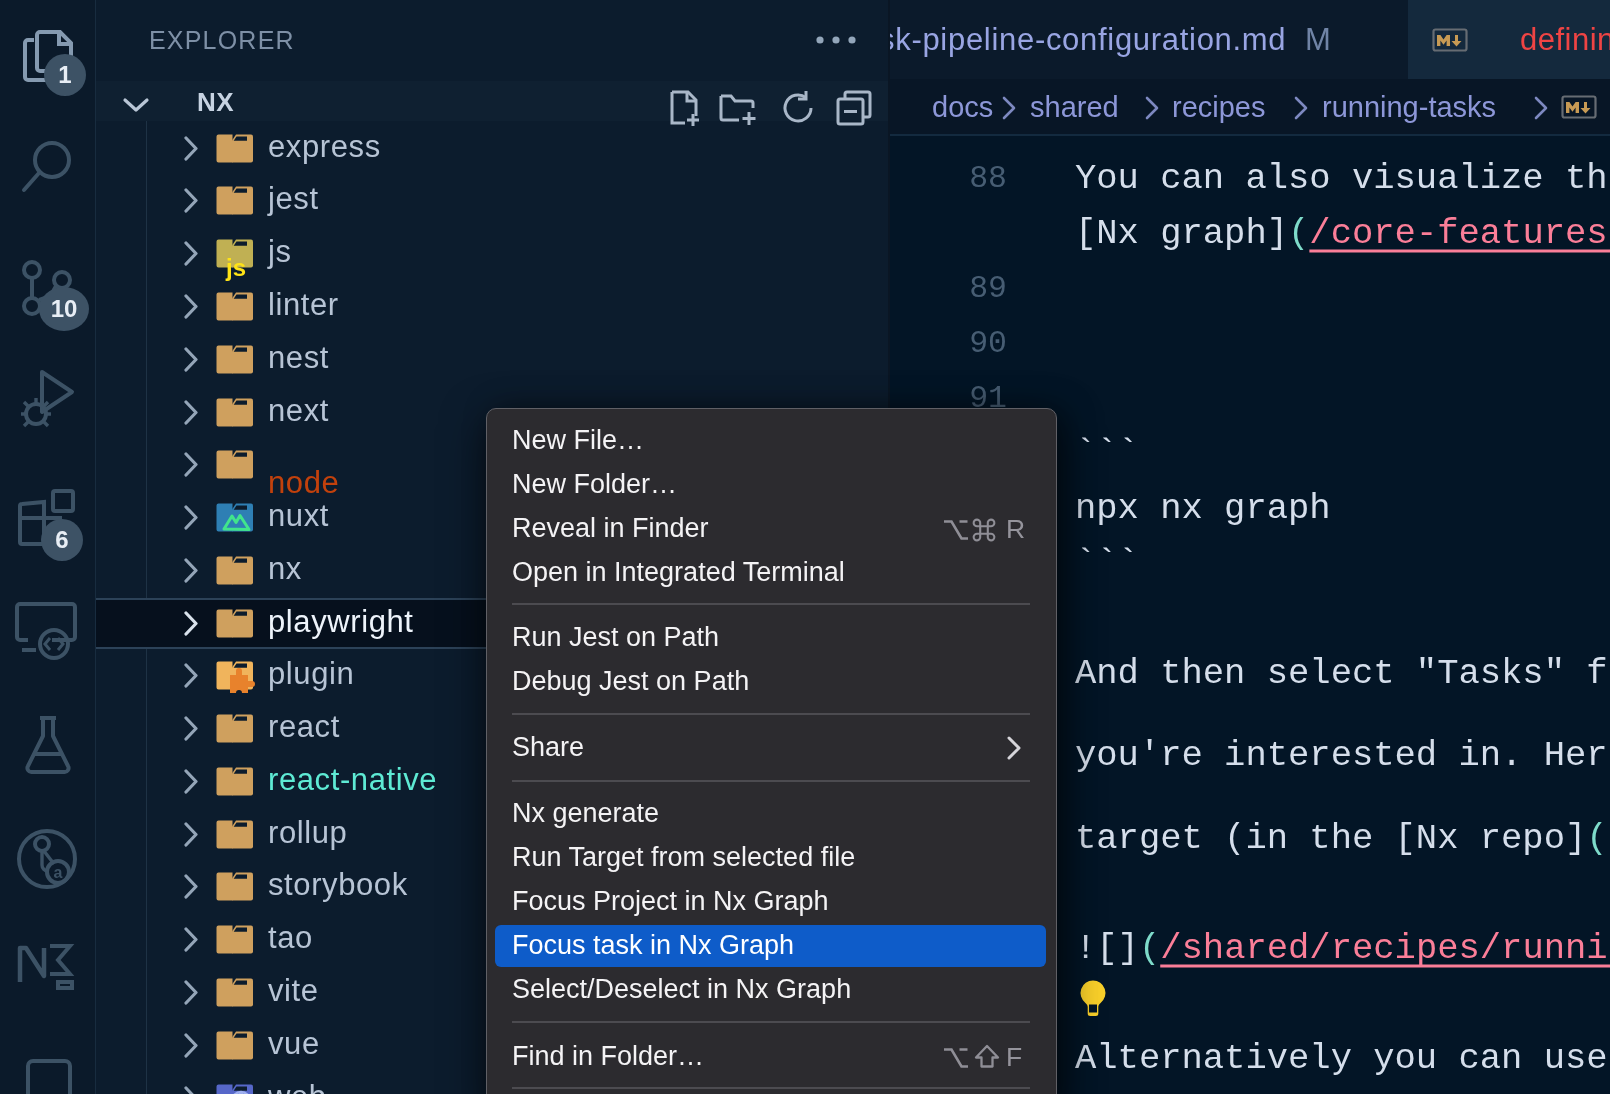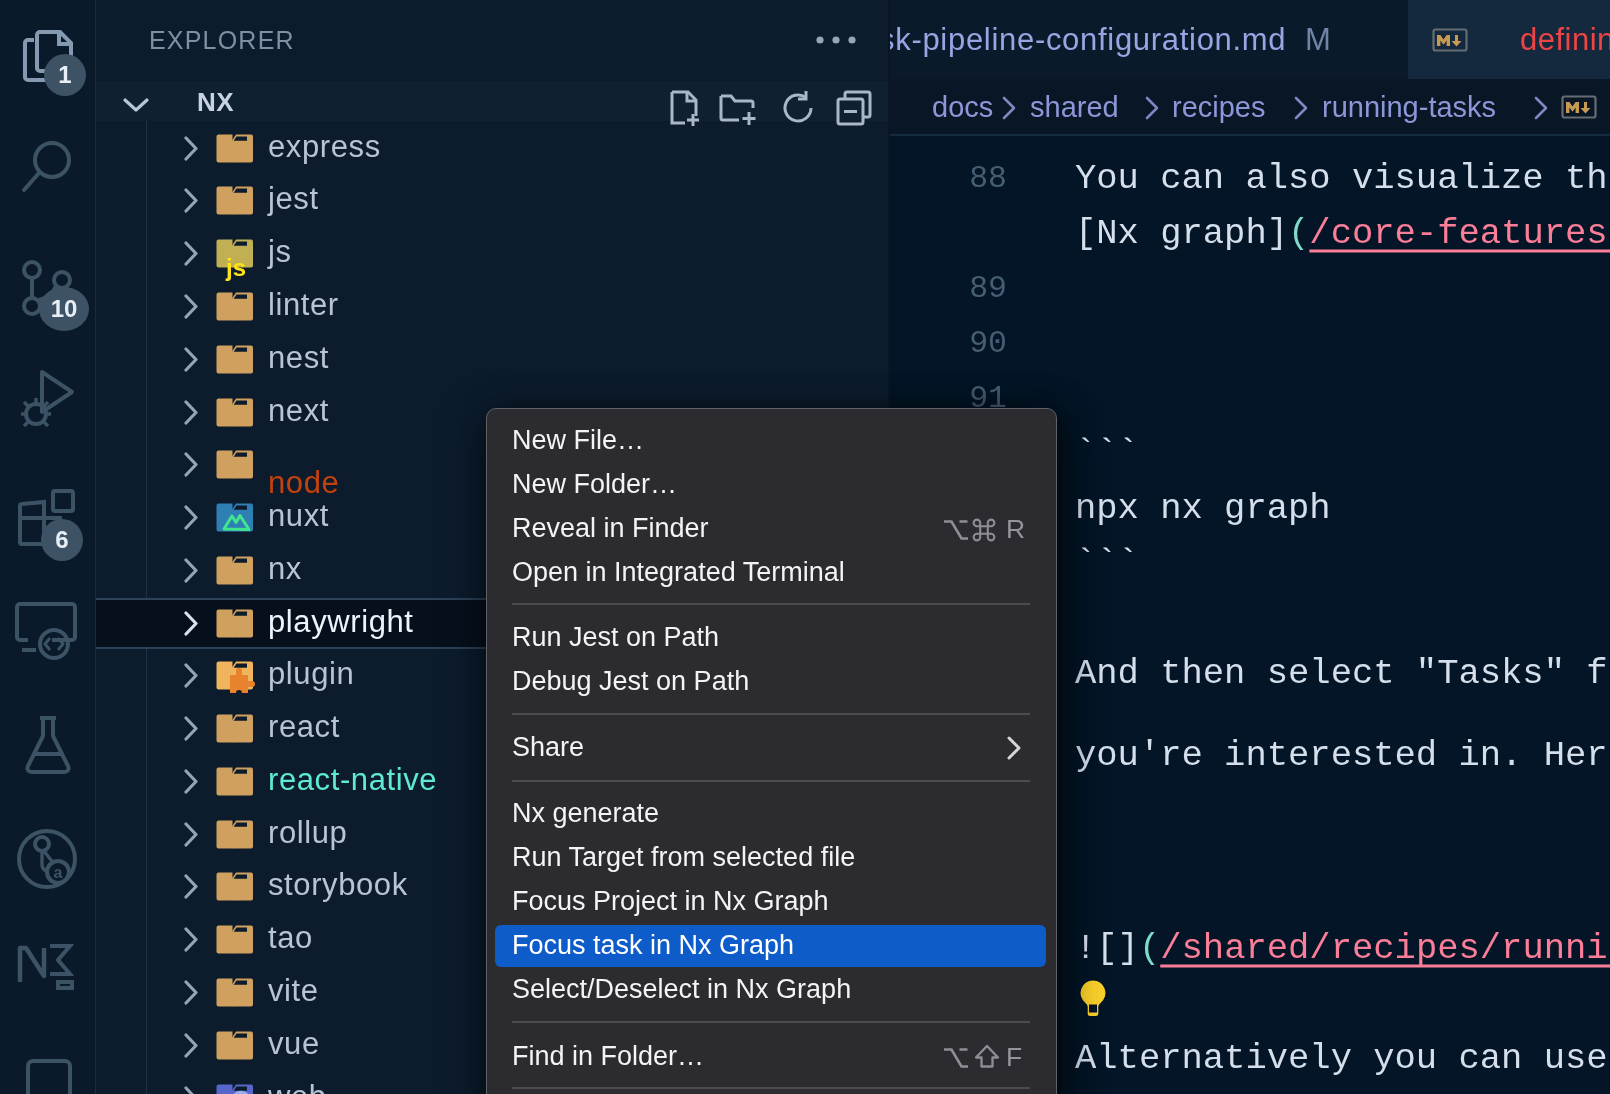--- a/index.html
+++ b/index.html
@@ -332,20 +332,21 @@
 <div class="code" style="left:185px;top:42px">You can also visualize th</div>
 <div class="code" style="left:185px;top:97px">[Nx graph]<span style="color:#7edbca">(</span><span style="color:#fb7e98;text-decoration:underline;text-underline-offset:7px;text-decoration-thickness:3px">/core-features-needs-more</span></div>
 <div class="ln" style="left:65px;top:152px">89</div>
 <div class="ln" style="left:65px;top:207px">90</div>
 <div class="ln" style="left:65px;top:262px">91</div>
 <div class="code" style="left:185px;top:317px">```</div>
 <div class="code" style="left:185px;top:372px">npx nx graph</div>
 <div class="code" style="left:185px;top:427px">```</div>
 <div class="code" style="left:185px;top:537px">And then select "Tasks" f</div>
 <div class="code" style="left:185px;top:619px">you're interested in. Her</div>
+<div class="code" style="left:185px;top:702px">target (in the [Nx repo]<span style="color:#7edbca">(</span></div>
 <div class="code" style="left:185px;top:812px">![]<span style="color:#7edbca">(</span><span style="color:#fb7e98;text-decoration:underline;text-underline-offset:7px;text-decoration-thickness:3px">/shared/recipes/running-t</span></div>
 <svg class="abs" style="left:188px;top:843px" width="30" height="40" viewBox="0 0 30 40">
 <path d="M15 1.5 a12.5 12.5 0 0 1 7.6 22.4 c-1.6 1.3 -2.3 2.6 -2.3 4.3 v6.3 a2.5 2.5 0 0 1 -2.5 2.5 h-5.6 a2.5 2.5 0 0 1 -2.5 -2.5 v-6.3 c0 -1.7 -0.7 -3 -2.3 -4.3 A12.5 12.5 0 0 1 15 1.5 z" fill="#f8cf2a"></path>
 <rect x="11" y="25.5" width="8" height="8" fill="#031526"></rect>
 </svg>
 <div class="code" style="left:185px;top:922px">Alternatively you can use</div>
 </div>
 
 <div class="abs" style="left:486px;top:408px;width:571px;height:706px;background:#2c2b2f;border:1.5px solid #606066;border-radius:10px;box-shadow:0 14px 44px rgba(0,0,0,0.6), 8px 0 30px rgba(0,0,0,0.35)"></div>
 <div class="abs" style="left:495px;top:925px;width:551px;height:42px;background:#0e5cc9;border-radius:6px"></div>

